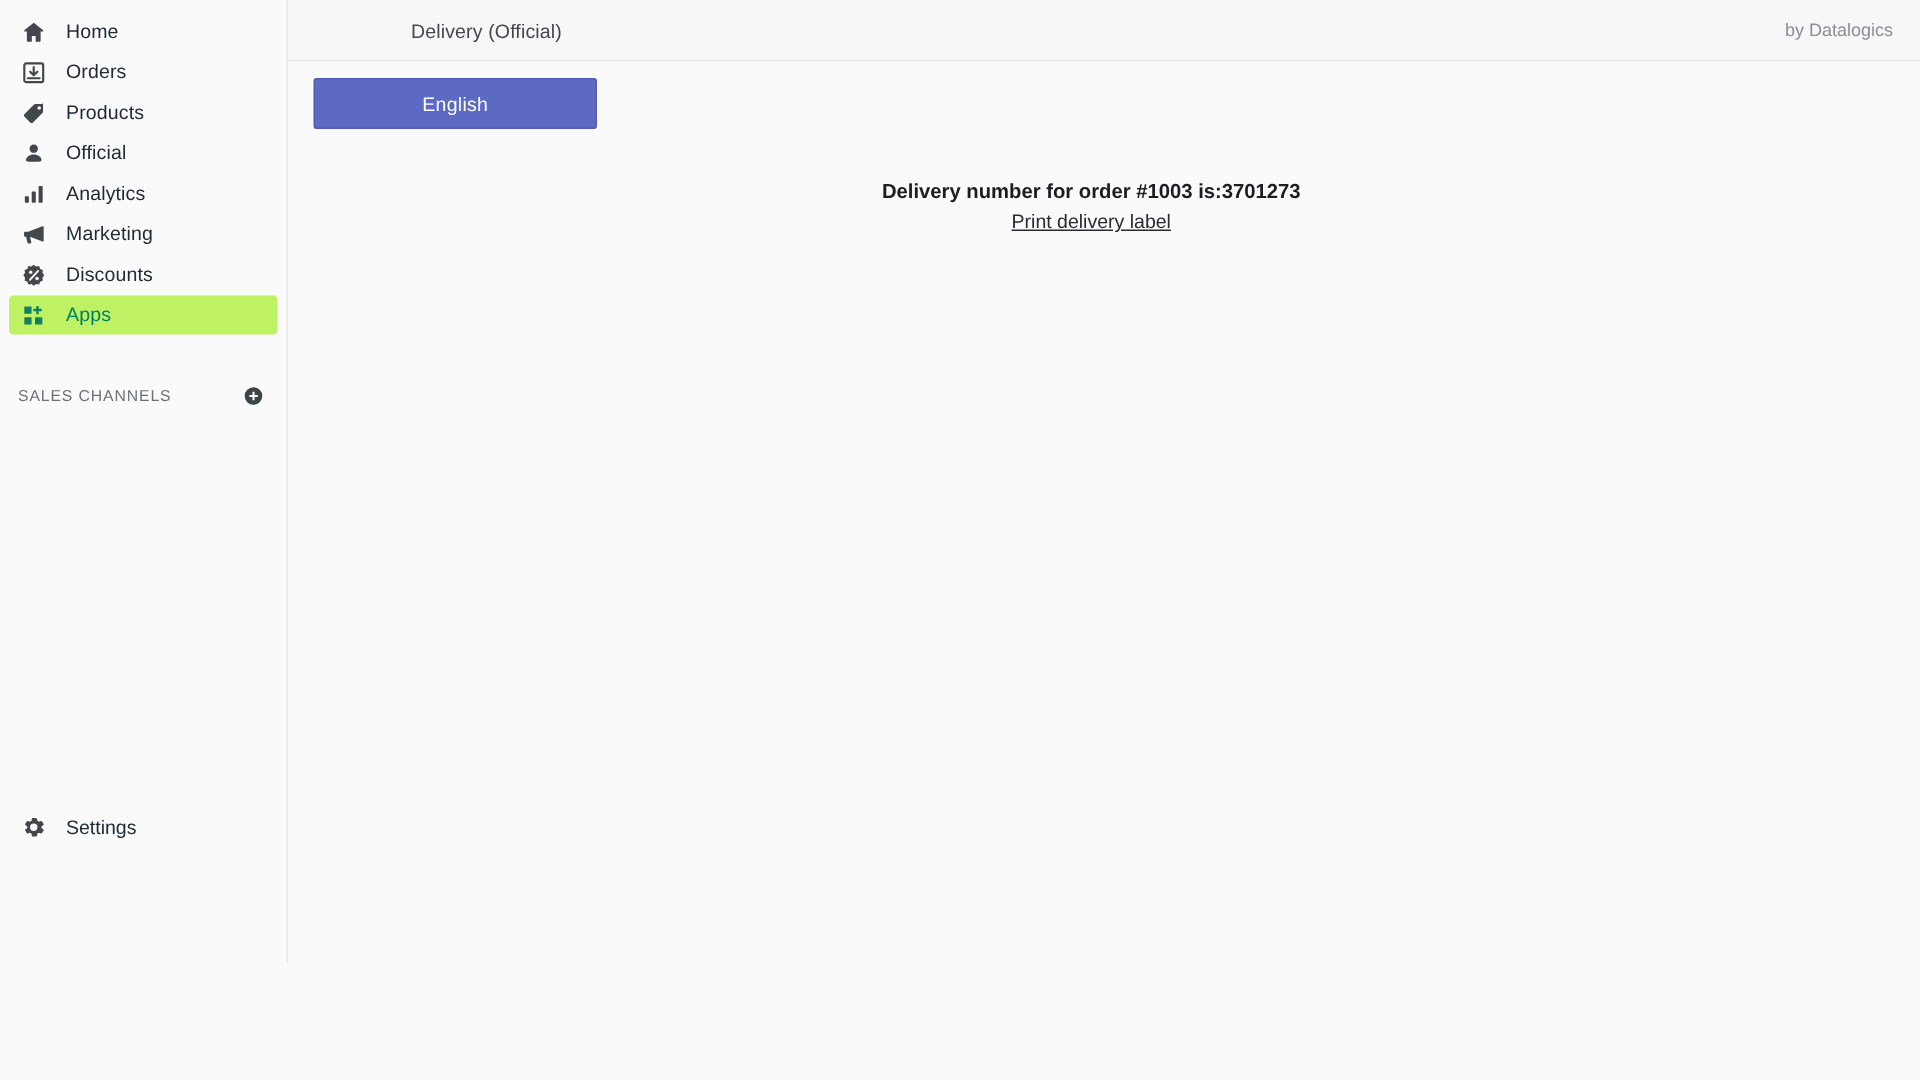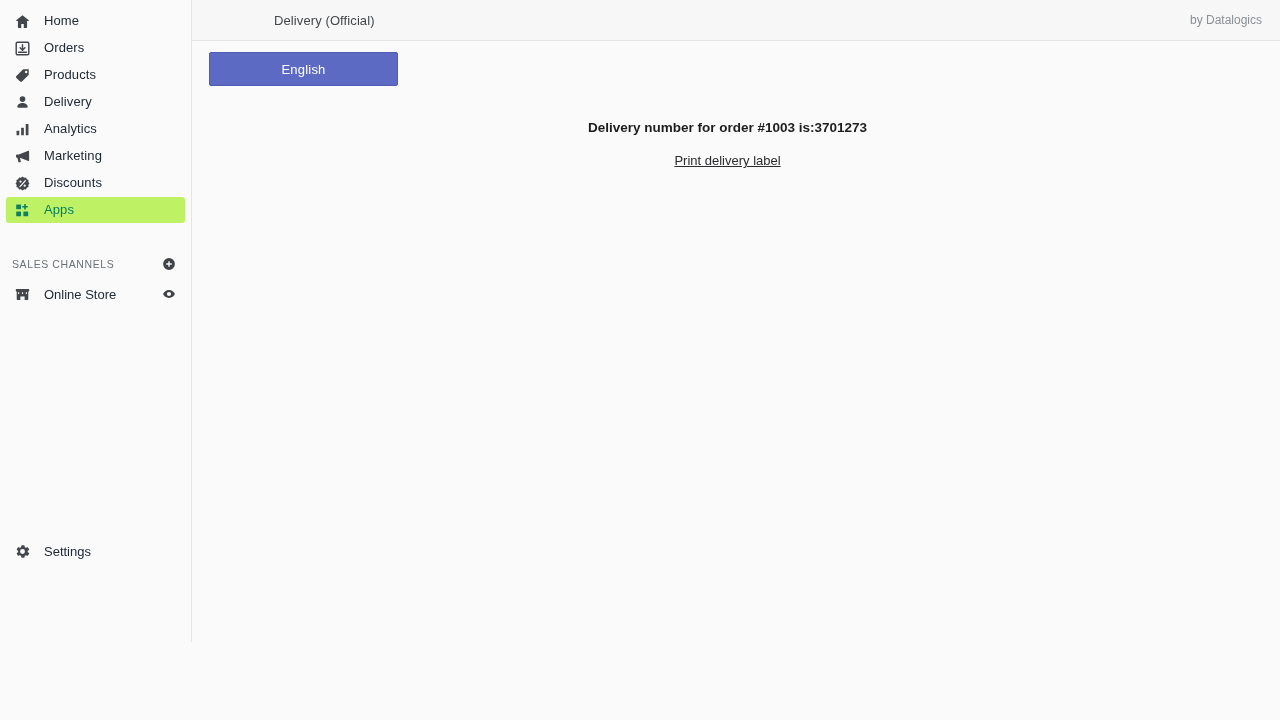--- a/index.html
+++ b/index.html
@@ -181,21 +181,21 @@
     text-align: center;
   }
   .delivery-line {
     font-size: 13.5px;
     font-weight: bold;
     color: #1d1d1f;
     line-height: 19px;
   }
   .print-link {
     display: inline-block;
-    margin-top: 14px;
+    margin-top: 1px;
     font-size: 13px;
     color: #2b2b2e;
     text-decoration: underline;
     cursor: pointer;
     line-height: 19px;
   }
   svg { display: block; }
 </style>
 </head>
 <body>
@@ -235,21 +235,21 @@
         <span class="lbl">Products</span>
       </div>
 
       <div class="nav-item">
         <span class="ico">
           <svg width="17" height="17" viewBox="0 0 20 20" fill="currentColor">
             <circle cx="10" cy="6" r="3.3"></circle>
             <path d="M10 10.6c-3.4 0-6.1 2-6.1 4.3 0 .8 1 1.3 2.1 1.3h8c1.1 0 2.1-.5 2.1-1.3 0-2.3-2.7-4.3-6.1-4.3z"></path>
           </svg>
         </span>
-        <span class="lbl">Delivery</span>
+        <span class="lbl">Official</span>
       </div>
 
       <div class="nav-item">
         <span class="ico">
           <svg width="17" height="17" viewBox="0 0 20 20" fill="currentColor">
             <rect x="3" y="11.5" width="3.2" height="5.2" rx=".6"></rect>
             <rect x="8.4" y="7.8" width="3.2" height="8.9" rx=".6"></rect>
             <rect x="13.8" y="3.6" width="3.2" height="13.1" rx=".6"></rect>
           </svg>
         </span>
@@ -293,35 +293,20 @@
 
     <div class="section-head">
       <span class="title">SALES CHANNELS</span>
       <span class="addbtn">
         <svg width="14" height="14" viewBox="0 0 20 20" fill="currentColor">
           <path d="M10 1.6a8.4 8.4 0 1 0 0 16.8 8.4 8.4 0 0 0 0-16.8zm4 9.4h-3v3H9v-3H6V9h3V6h2v3h3v2z"></path>
         </svg>
       </span>
     </div>
 
-    <div class="channel-item">
-      <span class="ico">
-        <svg width="17" height="17" viewBox="0 0 20 20" fill="currentColor">
-          <path d="M3 3.4h14c.5 0 .9.4.9.9v1.2c0 .2-.1.4-.2.5l-.9 1.2v8.5c0 .5-.4.9-.9.9H4.1c-.5 0-.9-.4-.9-.9V7.2l-.9-1.2a.9.9 0 0 1-.2-.5V4.3c0-.5.4-.9.9-.9z"></path>
-          <path d="M7.5 16.4v-4.1h5v4.1" fill="#fafafa"></path>
-          <path d="M5.4 7.3v2.1M10 7.3v2.1M14.6 7.3v2.1" stroke="#fafafa" stroke-width="1.3"></path>
-        </svg>
-      </span>
-      <span class="lbl">Online Store</span>
-      <span class="eye">
-        <svg width="14" height="14" viewBox="0 0 20 20" fill="currentColor">
-          <path d="M10 4.2c-4 0-7.3 3-8.3 5.3-.1.3-.1.7 0 1 1 2.3 4.3 5.3 8.3 5.3s7.3-3 8.3-5.3c.1-.3.1-.7 0-1-1-2.3-4.3-5.3-8.3-5.3zm0 8.8a3 3 0 1 1 0-6 3 3 0 0 1 0 6z"></path>
-        </svg>
-      </span>
-    </div>
 
     <div class="settings-wrap">
       <div class="settings-item">
         <span class="ico">
           <svg width="17" height="17" viewBox="0 0 20 20" fill="currentColor">
             <path d="M17.4 11.6l-1.3-.8a6.4 6.4 0 0 0 0-1.6l1.3-.8c.4-.2.5-.6.3-1l-1.2-2c-.2-.4-.6-.5-1-.3l-1.4.6a6.4 6.4 0 0 0-1.4-.8l-.2-1.5c0-.4-.4-.7-.8-.7H9.3c-.4 0-.8.3-.8.7l-.2 1.5c-.5.2-1 .5-1.4.8l-1.4-.6c-.4-.2-.8 0-1 .3l-1.2 2c-.2.4-.1.8.3 1l1.3.8a6.4 6.4 0 0 0 0 1.6l-1.3.8c-.4.2-.5.6-.3 1l1.2 2c.2.4.6.5 1 .3l1.4-.6c.4.3.9.6 1.4.8l.2 1.5c0 .4.4.7.8.7h2.4c.4 0 .8-.3.8-.7l.2-1.5c.5-.2 1-.5 1.4-.8l1.4.6c.4.2.8 0 1-.3l1.2-2c.2-.4.1-.8-.3-1zM10 12.9a2.9 2.9 0 1 1 0-5.8 2.9 2.9 0 0 1 0 5.8z"></path>
           </svg>
         </span>
         <span class="lbl">Settings</span>
       </div>

